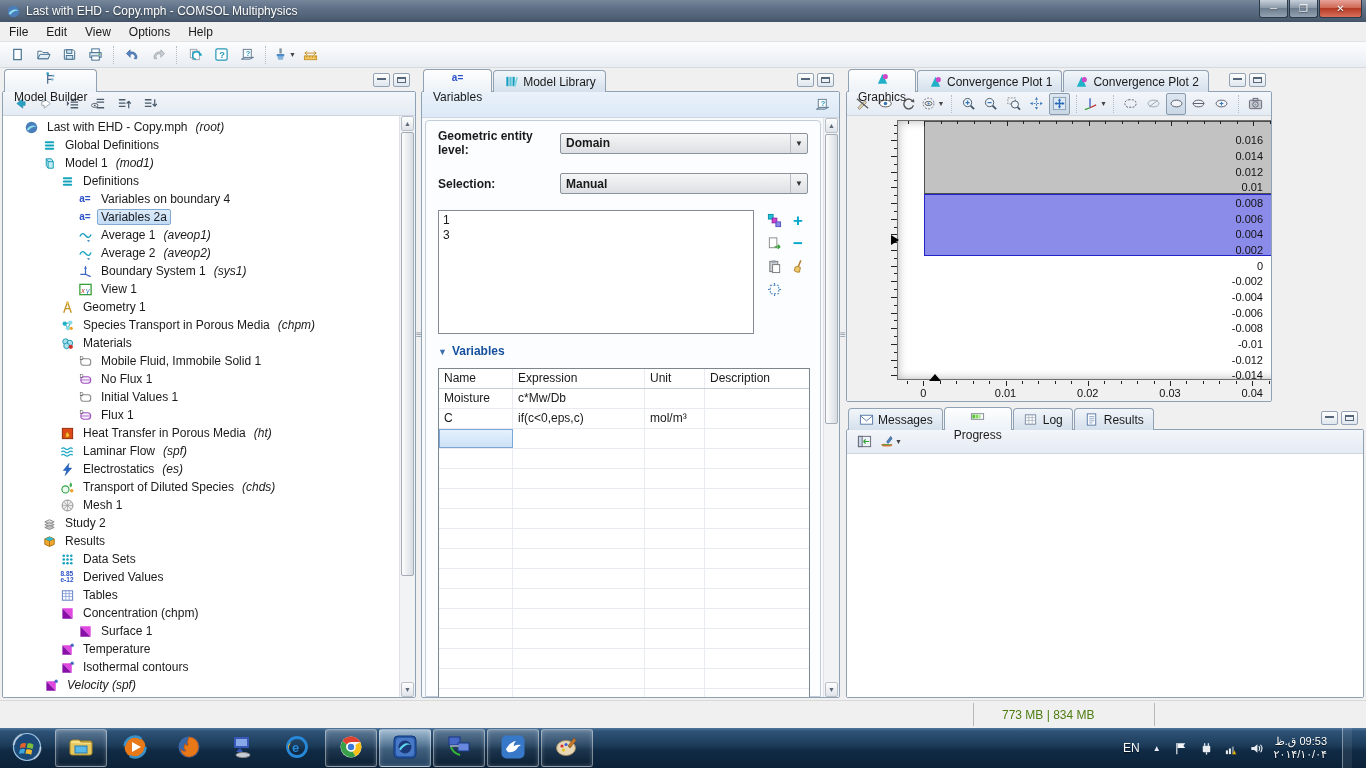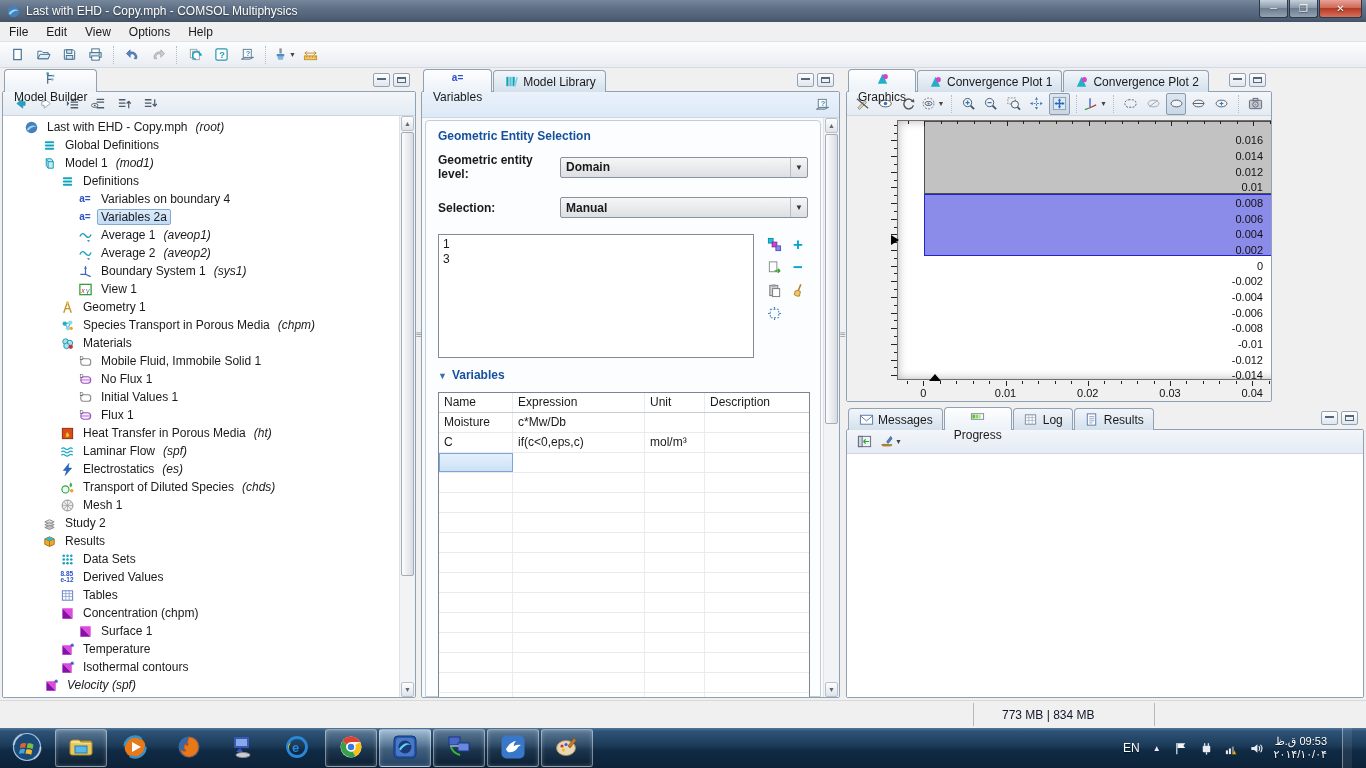--- a/index.html
+++ b/index.html
@@ -87,21 +87,21 @@
   .tick { position:absolute; background:#222; }
   .ylab { position:absolute; right:8px; width:40px; text-align:right; font-size:11px; color:#111; }
   .xlab { position:absolute; font-size:11px; color:#111; transform:translateX(-50%); }
   .cursor-tri { position:absolute; width:0; height:0; }
 
   
   .info-content { flex:1; background:#fff; }
 
   
   .statusbar { position:absolute; top:700px; left:0; right:0; height:28px; background:#f0f0f0; border-top:1px solid #d9d9d9; display:flex; align-items:center; }
-  .mem-cell { position:absolute; left:973px; width:182px; top:2px; bottom:2px; border-left:1px solid #b9b9b9; border-right:1px solid #b9b9b9; display:flex; align-items:center; padding-left:28px; color:#0f172a; }
+  .mem-cell { position:absolute; left:973px; width:182px; top:2px; bottom:2px; border-left:1px solid #b9b9b9; border-right:1px solid #b9b9b9; display:flex; align-items:center; padding-left:28px; color:#4d7c0f; }
 
   
   .taskbar { position:absolute; top:728px; left:0; right:0; height:40px; background:linear-gradient(180deg,#51779c 0%,#2e5377 8%,#1b3a58 45%,#102B45 55%,#0c2238 100%); display:flex; align-items:center; }
   .tb-items { display:flex; align-items:center; height:100%; }
   .tb-btn { width:52px; height:38px; margin:1px 1px; display:flex; align-items:center; justify-content:center; border-radius:3px; }
   .tb-btn.boxed { border:1px solid rgba(255,255,255,.45); background:linear-gradient(rgba(255,255,255,.22),rgba(255,255,255,.06) 50%,rgba(0,0,0,.12)); box-shadow:inset 0 0 4px rgba(255,255,255,.25); }
   .tb-btn.active { background:linear-gradient(rgba(220,240,255,.65),rgba(160,200,235,.35) 50%,rgba(90,140,190,.3)); }
   .tb-start { width:54px; display:flex; align-items:center; justify-content:center; }
   .tray { margin-left:auto; display:flex; align-items:center; gap:9px; padding-right:14px; color:#fff; }
   .tray .lang { font-size:12px; text-shadow:0 1px 1px rgba(0,0,0,.7); }
@@ -663,21 +663,20 @@
           <span class="tbtn" id="settings-help-icon">
               <svg width="15" height="15" viewBox="0 0 16 16">
                 <path d="M1.5 13 L5.5 11 H14.5 L10.5 13Z" fill="#c8d8e4" stroke="#607890"></path>
                 <rect x="3.5" y="2.5" width="8.5" height="8.5" fill="#fff" stroke="#607890"></rect>
                 <text x="6" y="9.6" font-size="8" font-weight="bold" fill="#2898b8">?</text>
               </svg>
             </span>
         </div>
         <div class="settings-content">
           <div class="content-box">
-            <div class="sec-title">Geometric Entity Selection</div>
             <div class="frow">
               <span class="flabel">Geometric entity level:</span>
               <div class="combo">
                 <span class="cval">Domain</span>
                 <span class="carr">▼</span>
               </div>
             </div>
             <div class="frow">
               <span class="flabel">Selection:</span>
               <div class="combo">

